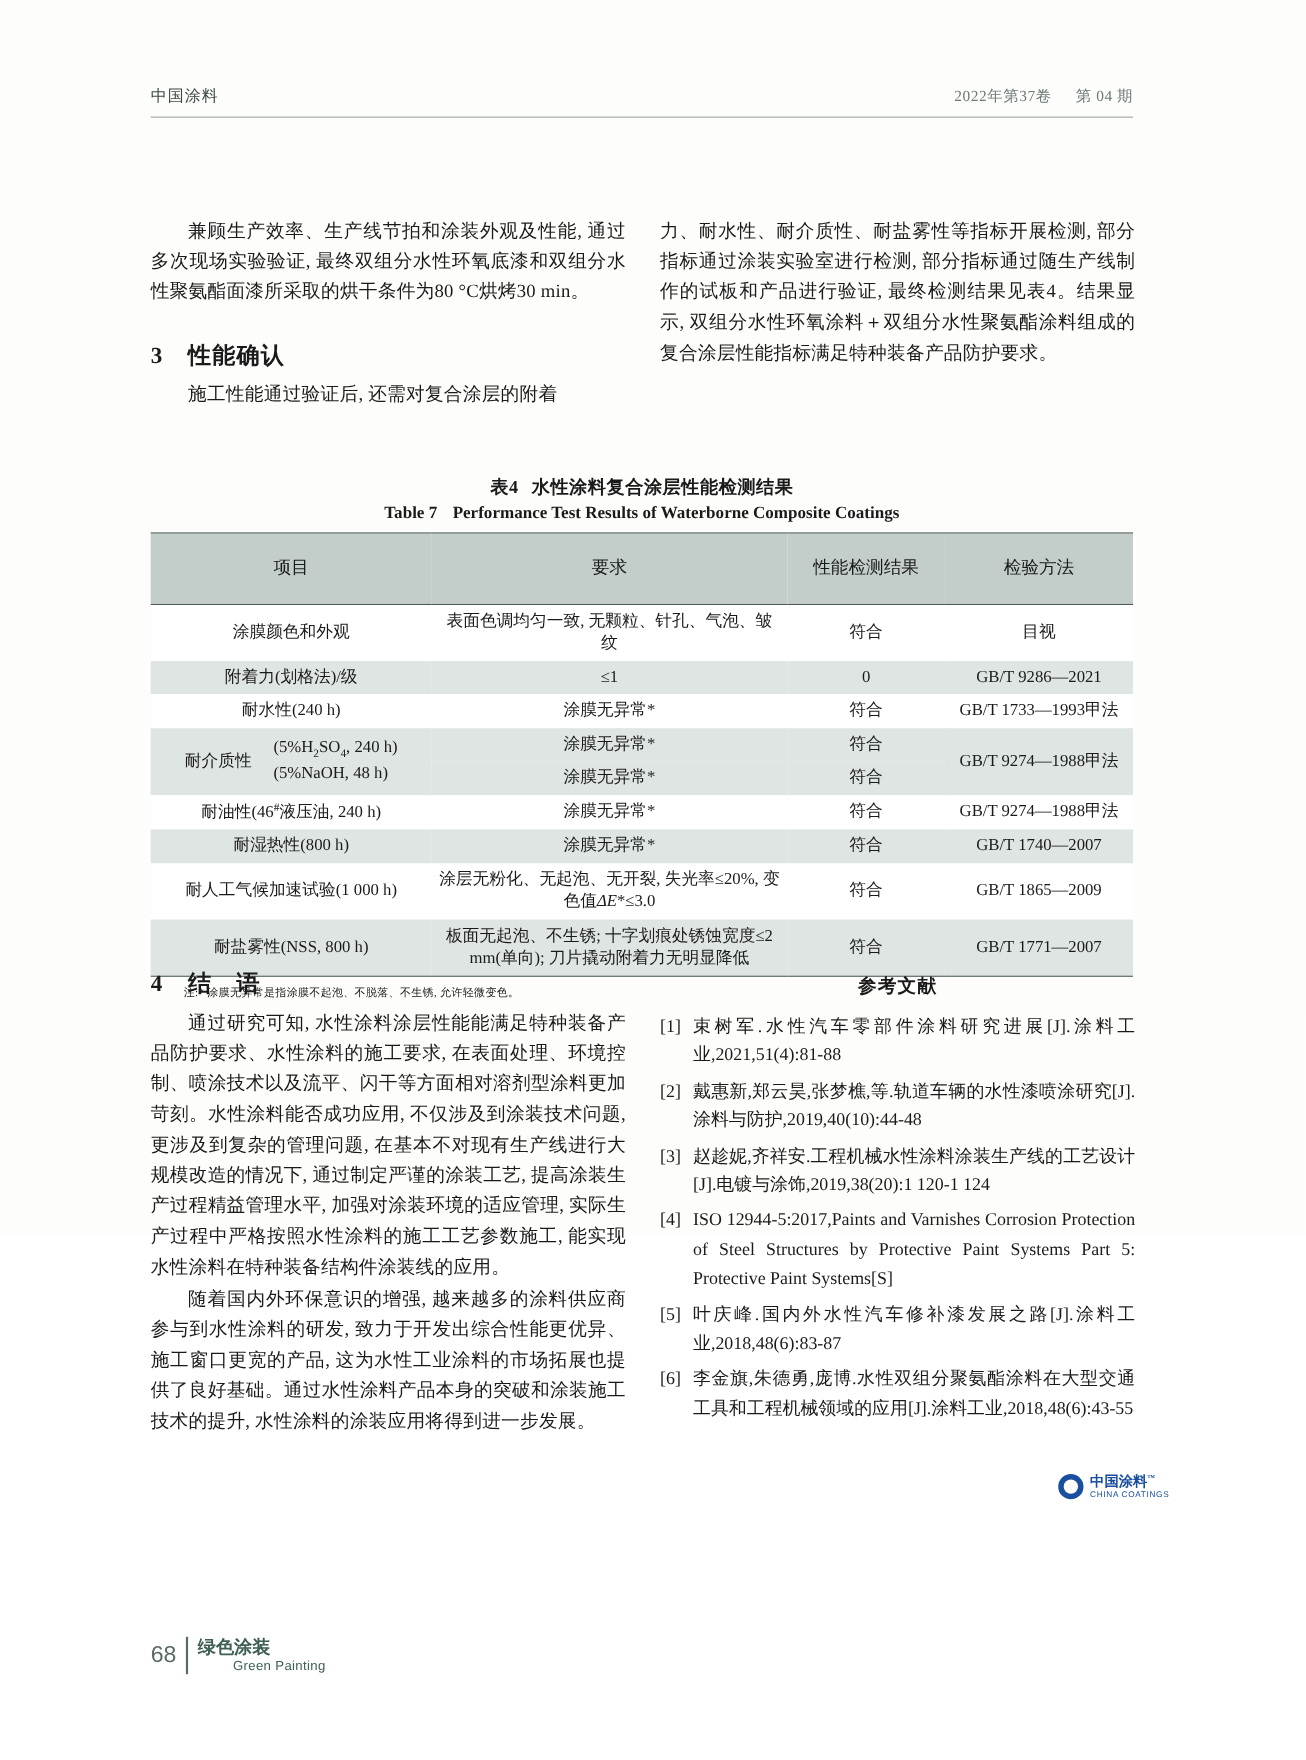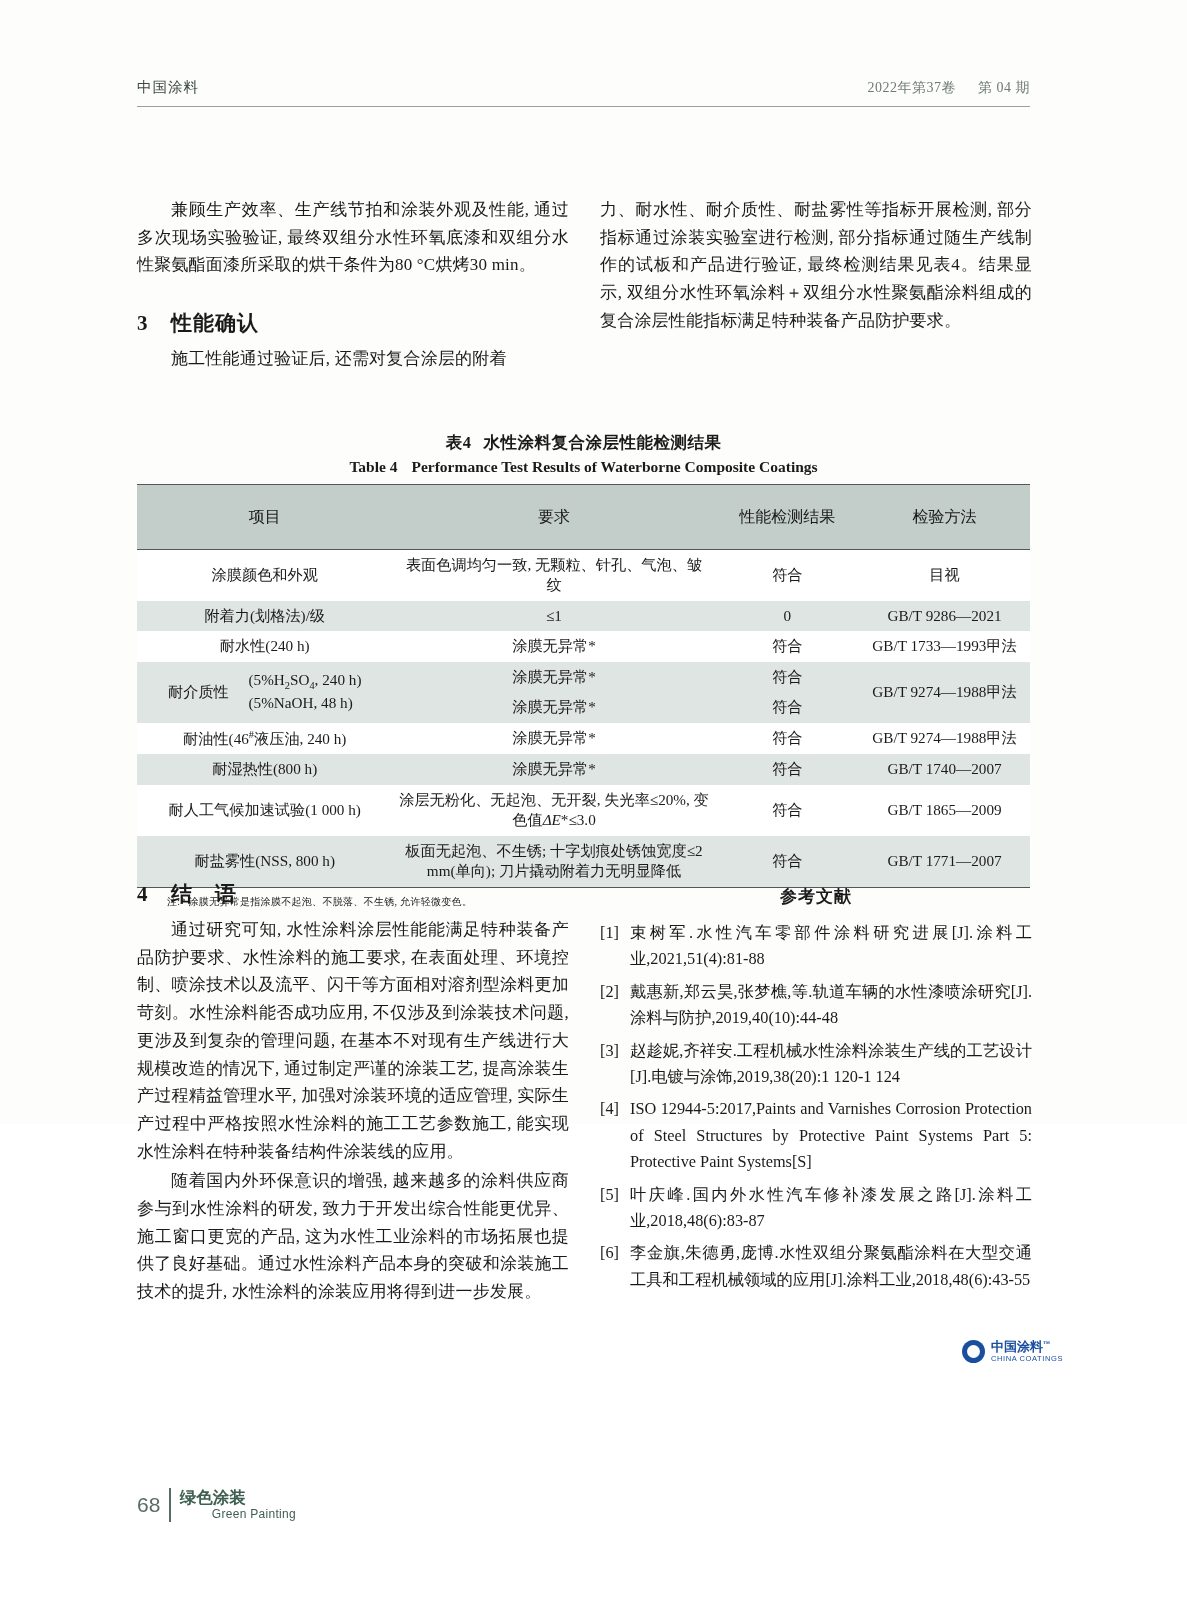--- a/index.html
+++ b/index.html
@@ -274,21 +274,21 @@
 
   <div class="col-right">
     <p class="body noindent">力、耐水性、耐介质性、耐盐雾性等指标开展检测, 部分指标通过涂装实验室进行检测, 部分指标通过随生产线制作的试板和产品进行验证, 最终检测结果见表4。结果显示, 双组分水性环氧涂料＋双组分水性聚氨酯涂料组成的复合涂层性能指标满足特种装备产品防护要求。</p>
   </div>
 
   <div class="table-block">
     <div class="tbl-title-cn">
       <span class="lbl">表4</span><span>水性涂料复合涂层性能检测结果</span>
     </div>
     <div class="tbl-title-en">
-      <span class="lbl">Table 4</span><span>Performance Test Results of Waterborne Composite Coatings</span>
+      <span class="lbl">Table 7</span><span>Performance Test Results of Waterborne Composite Coatings</span>
     </div>
 
     <table class="perf">
       <thead>
         <tr>
           <th style="width:255px">项目</th>
           <th style="width:330px">要求</th>
           <th style="width:140px">性能检测结果</th>
           <th style="width:168px">检验方法</th>
         </tr>

